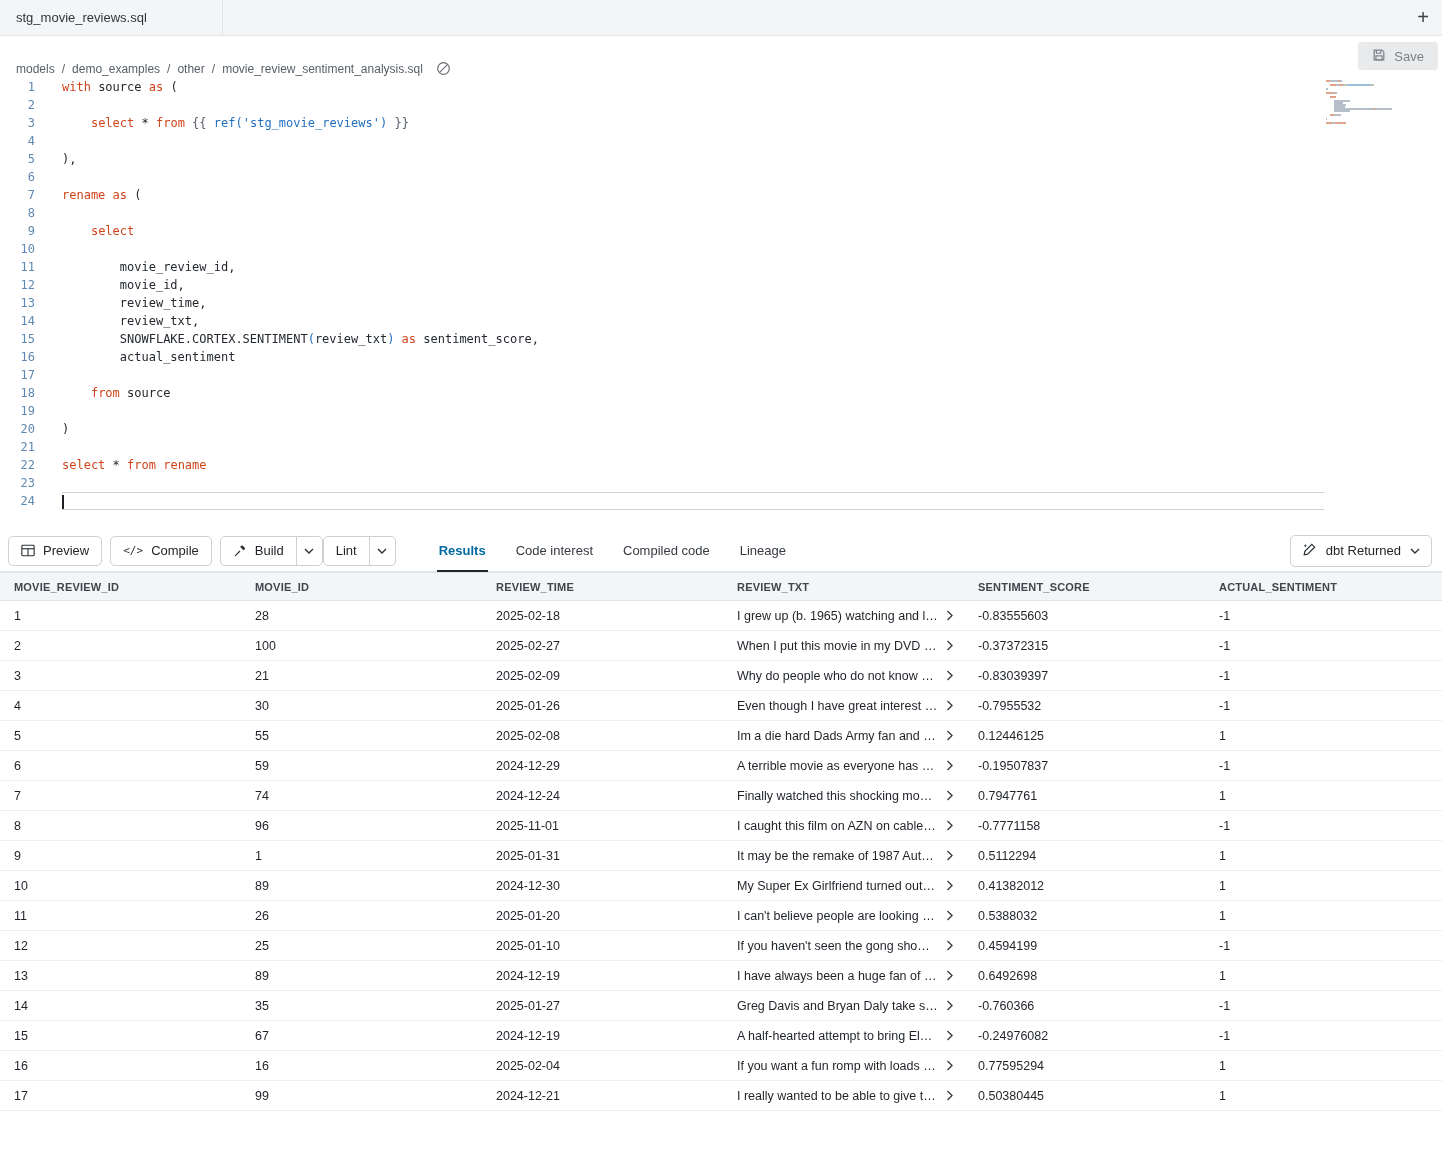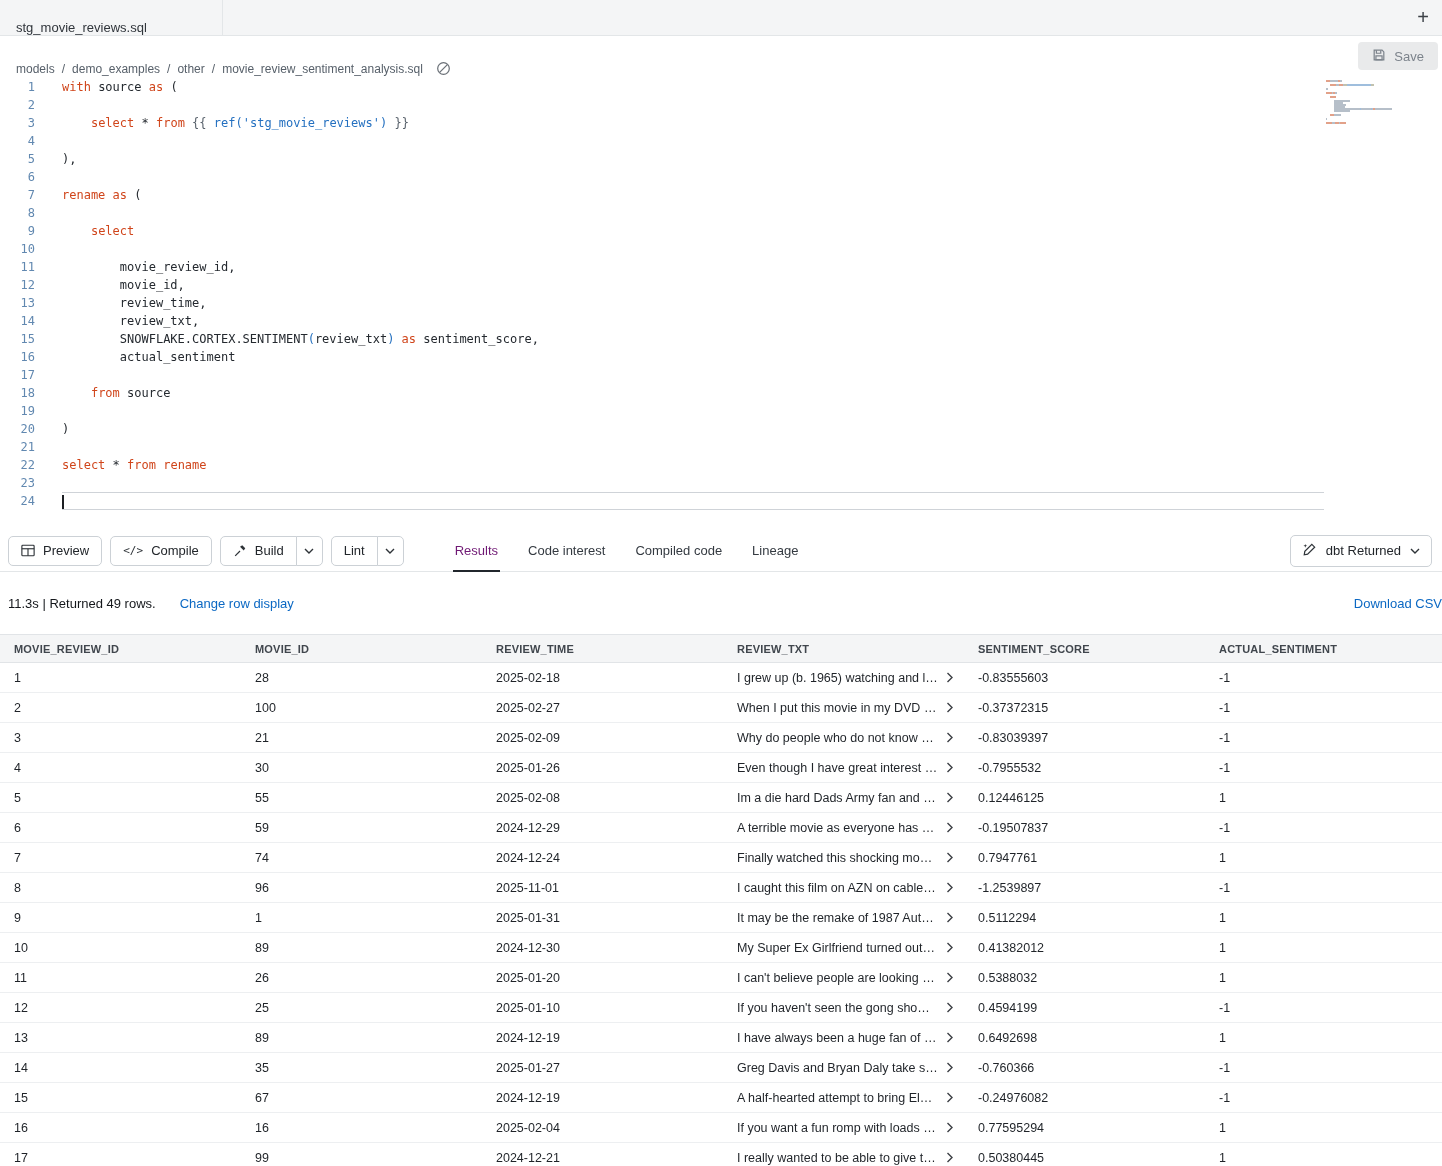--- a/index.html
+++ b/index.html
@@ -1,21 +1,21 @@
 <!DOCTYPE html>
 <html style="--accent-link: #0b68c3; --keyword: #d0451b; --entity: #2470c0; --gutter-number: #6188b0; --active-tab-underline: #21262c;"><head>
 <meta charset="utf-8">
 <style>
   *{margin:0;padding:0;box-sizing:border-box}
   html,body{width:1442px;height:1166px;overflow:hidden;background:#fff;
     font-family:"Liberation Sans",sans-serif;color:#1f2328}
 
   
   .tabbar{display:flex;align-items:stretch;height:36px;background:#f4f5f6;border-bottom:1px solid #e3e6e8}
-  .tab{display:flex;align-items:flex-end;gap:10px;width:223px;padding:0 16px;font-size:13px;
+  .tab{display:flex;align-items:center;gap:10px;width:223px;padding:0 16px;font-size:13px;
     color:#30353b;border-right:1px solid #e3e6e8;cursor:pointer;background:#f4f5f6}
   .tab.active{background:#fff;font-weight:700;color:#14181d;margin-bottom:-1px;border-bottom:1px solid #fff}
   .tab .tab-label{flex:1;white-space:nowrap;overflow:hidden}
   .tab-close{font-size:16px;line-height:1;color:#4b5157}
   .tab-spacer{flex:1}
   .new-tab{width:38px;display:flex;align-items:center;justify-content:center;font-size:20px;color:#3c4147;cursor:pointer}
 
   
   .subheader{position:relative;height:40px;display:flex;align-items:flex-end;padding:0 16px;background:#fff}
   .breadcrumb{display:flex;align-items:center;gap:7px;font-size:12px;color:#57606a}
@@ -46,28 +46,28 @@
   .mini-line .m-f,.mini-line .m-s,.mini-line .m-b{background:#9fbedd}
   .mini-line .m-j{background:#c2c2ae}
   .mini-line .m-pad{background:transparent}
 
   
   .toolbar{height:42px;display:flex;align-items:center;padding:0 8px;border-bottom:1px solid #e3e6e8}
   .btn{display:flex;align-items:center;gap:8px;background:#fff;border:1px solid #ccd1d6;border-radius:5px;
     height:30px;padding:0 12px;font-size:13px;color:#22262b;cursor:pointer}
   .btn svg,.chev-seg svg{display:block}
   .solo{margin-right:8px}
-  .split{display:flex;margin-right:8px}
+  .split{display:flex;margin-right:0}
   .split .btn{border-radius:5px 0 0 5px}
   .chev-seg{display:flex;align-items:center;justify-content:center;width:27px;height:30px;margin-left:-1px;
     border:1px solid #ccd1d6;border-radius:0 5px 5px 0;background:#fff;cursor:pointer}
   .code-glyph{font-family:"DejaVu Sans Mono",monospace;font-size:11px;color:#2e3338}
   .rtabs{display:flex;margin-left:28px;align-self:stretch}
   .rtab{display:flex;align-items:center;padding:0 15px;font-size:13px;color:#343a41;position:relative;cursor:pointer}
-  .rtab.active{color:#701a75;font-weight:400}
+  .rtab.active{color:#0369a1;font-weight:700}
   .rtab.active::after{content:"";position:absolute;left:13px;right:13px;bottom:-1px;height:2px;
     background:var(--active-tab-underline,#21262c)}
   .copilot{margin-left:auto;margin-right:2px;display:flex;align-items:center;gap:9px;border:1px solid #ccd1d6;
     border-radius:5px;height:32px;padding:0 11px;font-size:13px;color:#22262b;background:#fff;cursor:pointer}
 
   
   .statusbar{height:62px;display:flex;align-items:center;padding:0 8px;font-size:13px;color:#14171b;position:relative}
   .status-link{color:var(--accent-link,#0b68c3);margin-left:24px;cursor:pointer}
   .download{position:absolute;right:0;color:var(--accent-link,#0b68c3);cursor:pointer}
 
@@ -312,25 +312,20 @@
             <path d="M3 3.5l.5-1.5.5 1.5 1.5.5-1.5.5-.5 1.5-.5-1.5-1.5-.5z" fill="#2e3338" stroke="none"></path>
           </svg>
       </span>
       <span>dbt Returned</span>
       <svg width="10" height="6" viewBox="0 0 10 6" fill="none" stroke="#2e3338" stroke-width="1.4">
           <path d="M1 1l4 4 4-4"></path>
         </svg>
     </button>
   </div>
 
-  <div class="statusbar">
-    <span>11.3s | Returned 49 rows.</span>
-    <span class="status-link">Change row display</span>
-    <span class="download">Download CSV</span>
-  </div>
 
   <table class="results">
     <colgroup>
       <col style="width:241px">
         <col style="width:241px">
         <col style="width:241px">
       <col style="width:241px">
         <col style="width:241px">
         <col>
     </colgroup>
@@ -471,21 +466,21 @@
           <td class="review-td">
             <div class="review-wrap">
               <span class="review-text">I caught this film on AZN on cable. It s…</span>
               <span class="expand">
                 <svg width="8" height="11" viewBox="0 0 8 11" fill="none" stroke="#3c3f44" stroke-width="1.4">
                   <path d="M1.5 1l4.5 4.5L1.5 10"></path>
                 </svg>
               </span>
             </div>
           </td>
-          <td>-1.2539897</td>
+          <td>-0.7771158</td>
           <td>-1</td>
         </tr>
         <tr>
           <td>9</td>
           <td>1</td>
           <td>2025-01-31</td>
           <td class="review-td">
             <div class="review-wrap">
               <span class="review-text">It may be the remake of 1987 Autumn'…</span>
               <span class="expand">

